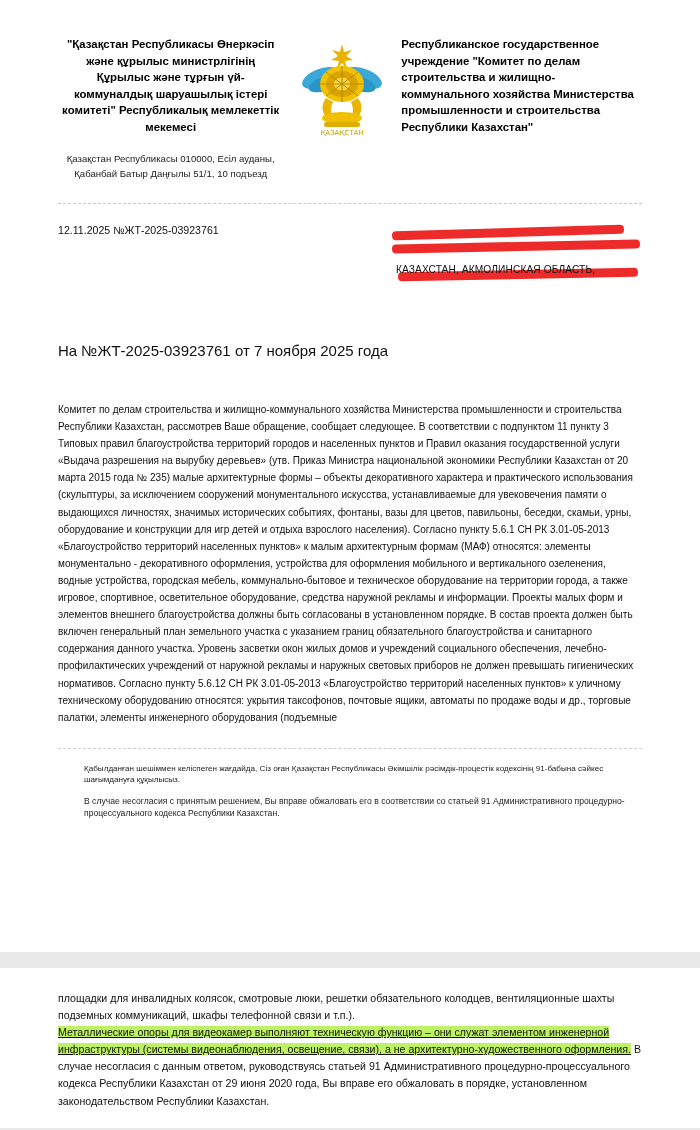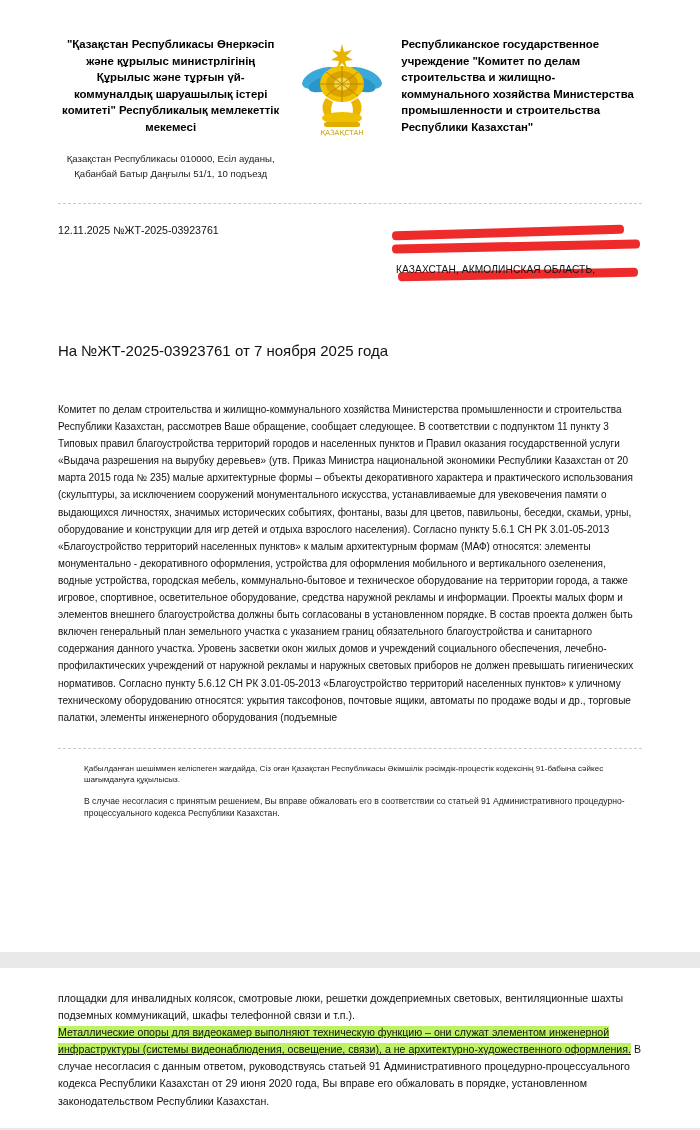--- a/index.html
+++ b/index.html
@@ -203,20 +203,20 @@
     <div class="footnote">
       <div class="fn-kz">Қабылданған шешіммен келіспеген жағдайда, Сіз оған Қазақстан Республикасы Әкімшілік рәсімдік-процестік кодексінің 91-бабына сәйкес шағымдануға құқылысыз.</div>
       <div class="fn-ru">В случае несогласия с принятым решением, Вы вправе обжаловать его в соответствии со статьей 91 Административного процедурно-процессуального кодекса Республики Казахстан.</div>
     </div>
   </div>
 
   <div class="gap"></div>
 
   <div class="page page-2">
     <div class="p2-text">
-      <div class="p2-para-1">площадки для инвалидных колясок, смотровые люки, решетки дождеприемных световых, вентиляционные шахты подземных коммуникаций, шкафы телефонной связи и т.п.).</div>
+      <div class="p2-para-1">площадки для инвалидных колясок, смотровые люки, решетки обязательного колодцев, вентиляционные шахты подземных коммуникаций, шкафы телефонной связи и т.п.).</div>
       <div>
         <span class="hl">Металлические опоры для видеокамер выполняют техническую функцию – они служат элементом инженерной инфраструктуры (системы видеонаблюдения, освещение, связи), а не архитектурно-художественного оформления.</span><span> В случае несогласия с данным ответом, руководствуясь статьей 91 Административного процедурно-процессуального кодекса Республики Казахстан от 29 июня 2020 года, Вы вправе его обжаловать в порядке, установленном законодательством Республики Казахстан.</span>
       </div>
     </div>
   </div>
 
 </div>
 
 </body></html>

